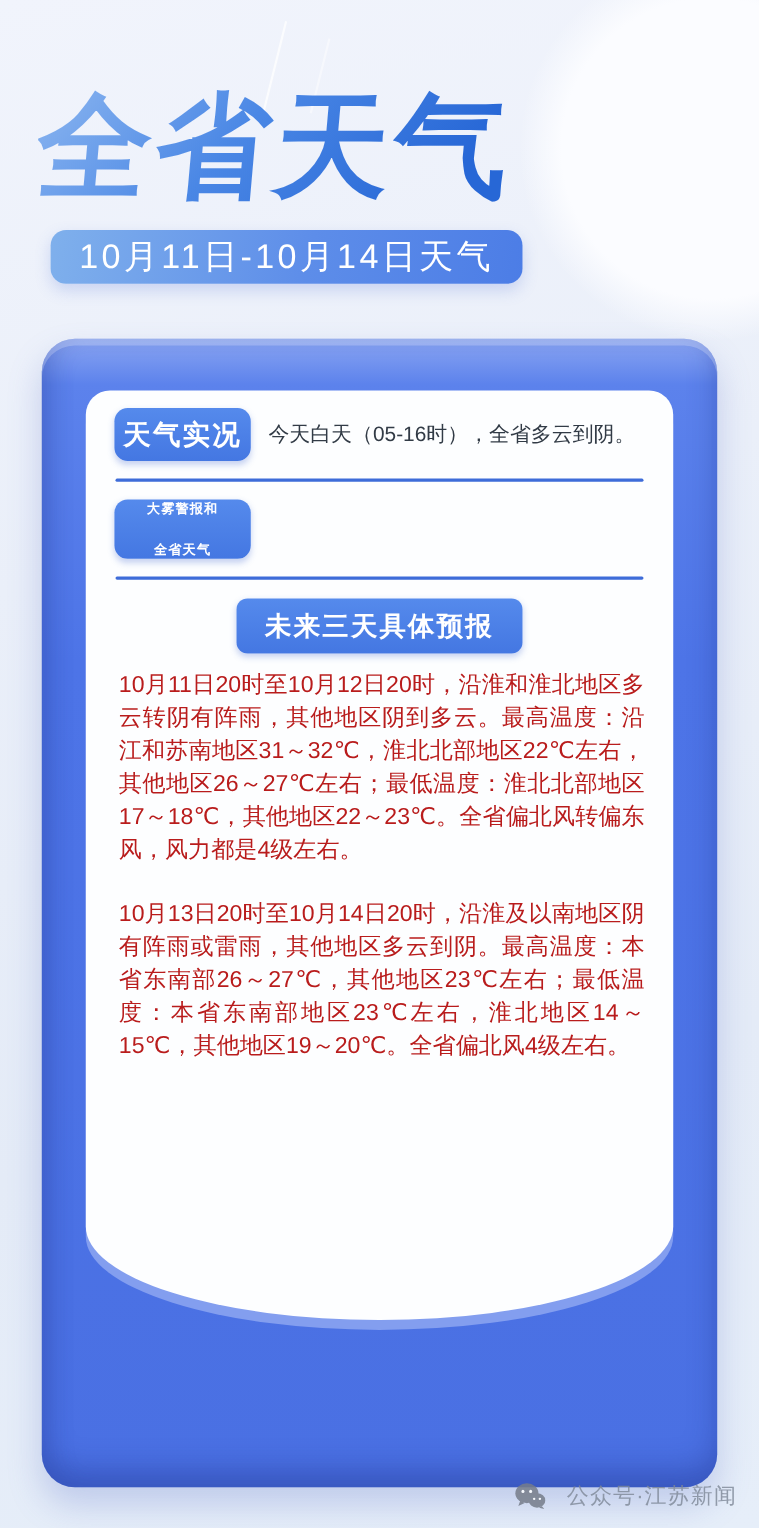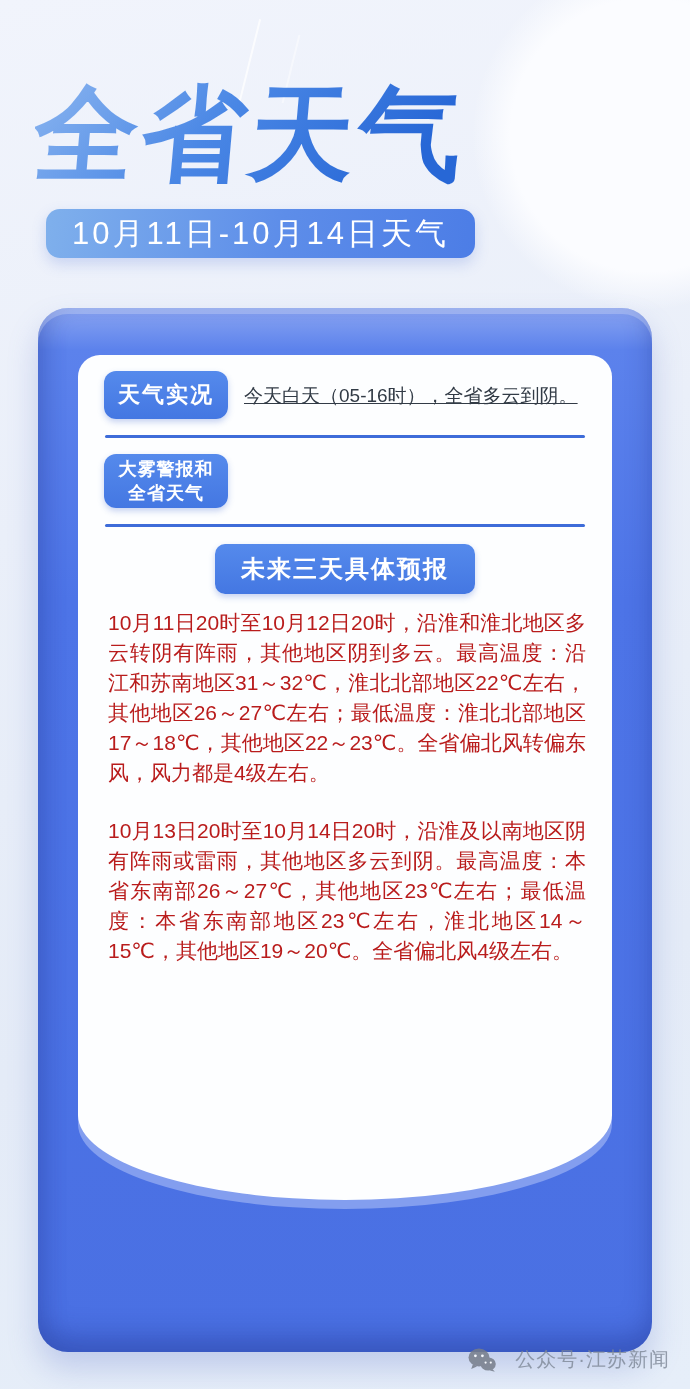--- a/index.html
+++ b/index.html
@@ -111,36 +111,37 @@
     font-weight: 700;
     text-align: center;
     display: flex;
     flex-direction: column;
     justify-content: center;
     align-items: center;
     box-shadow: 0 3px 6px rgba(70,105,210,0.3);
   }
   .badge.one-line {
     height: 48px;
-    font-size: 22px;
+    font-size: 25px;
     letter-spacing: 2px;
   }
   .badge.two-line {
     height: 54px;
-    font-size: 18px;
+    font-size: 12px;
     line-height: 1.35;
     letter-spacing: 1px;
+    justify-content: space-between;
   }
   .row-text {
     flex: 1;
     font-size: 19px;
     line-height: 29px;
     color: #323b46;
   }
-  .row-text.nowrap { white-space: nowrap; text-decoration: underline; }
+  .row-text.nowrap { white-space: nowrap; }
 
   .divider {
     height: 3px;
     background: #3e6cd9;
     border-radius: 2px;
     margin: 16px 1px;
   }
 
   .forecast-header {
     margin: 17px auto 0 auto;

